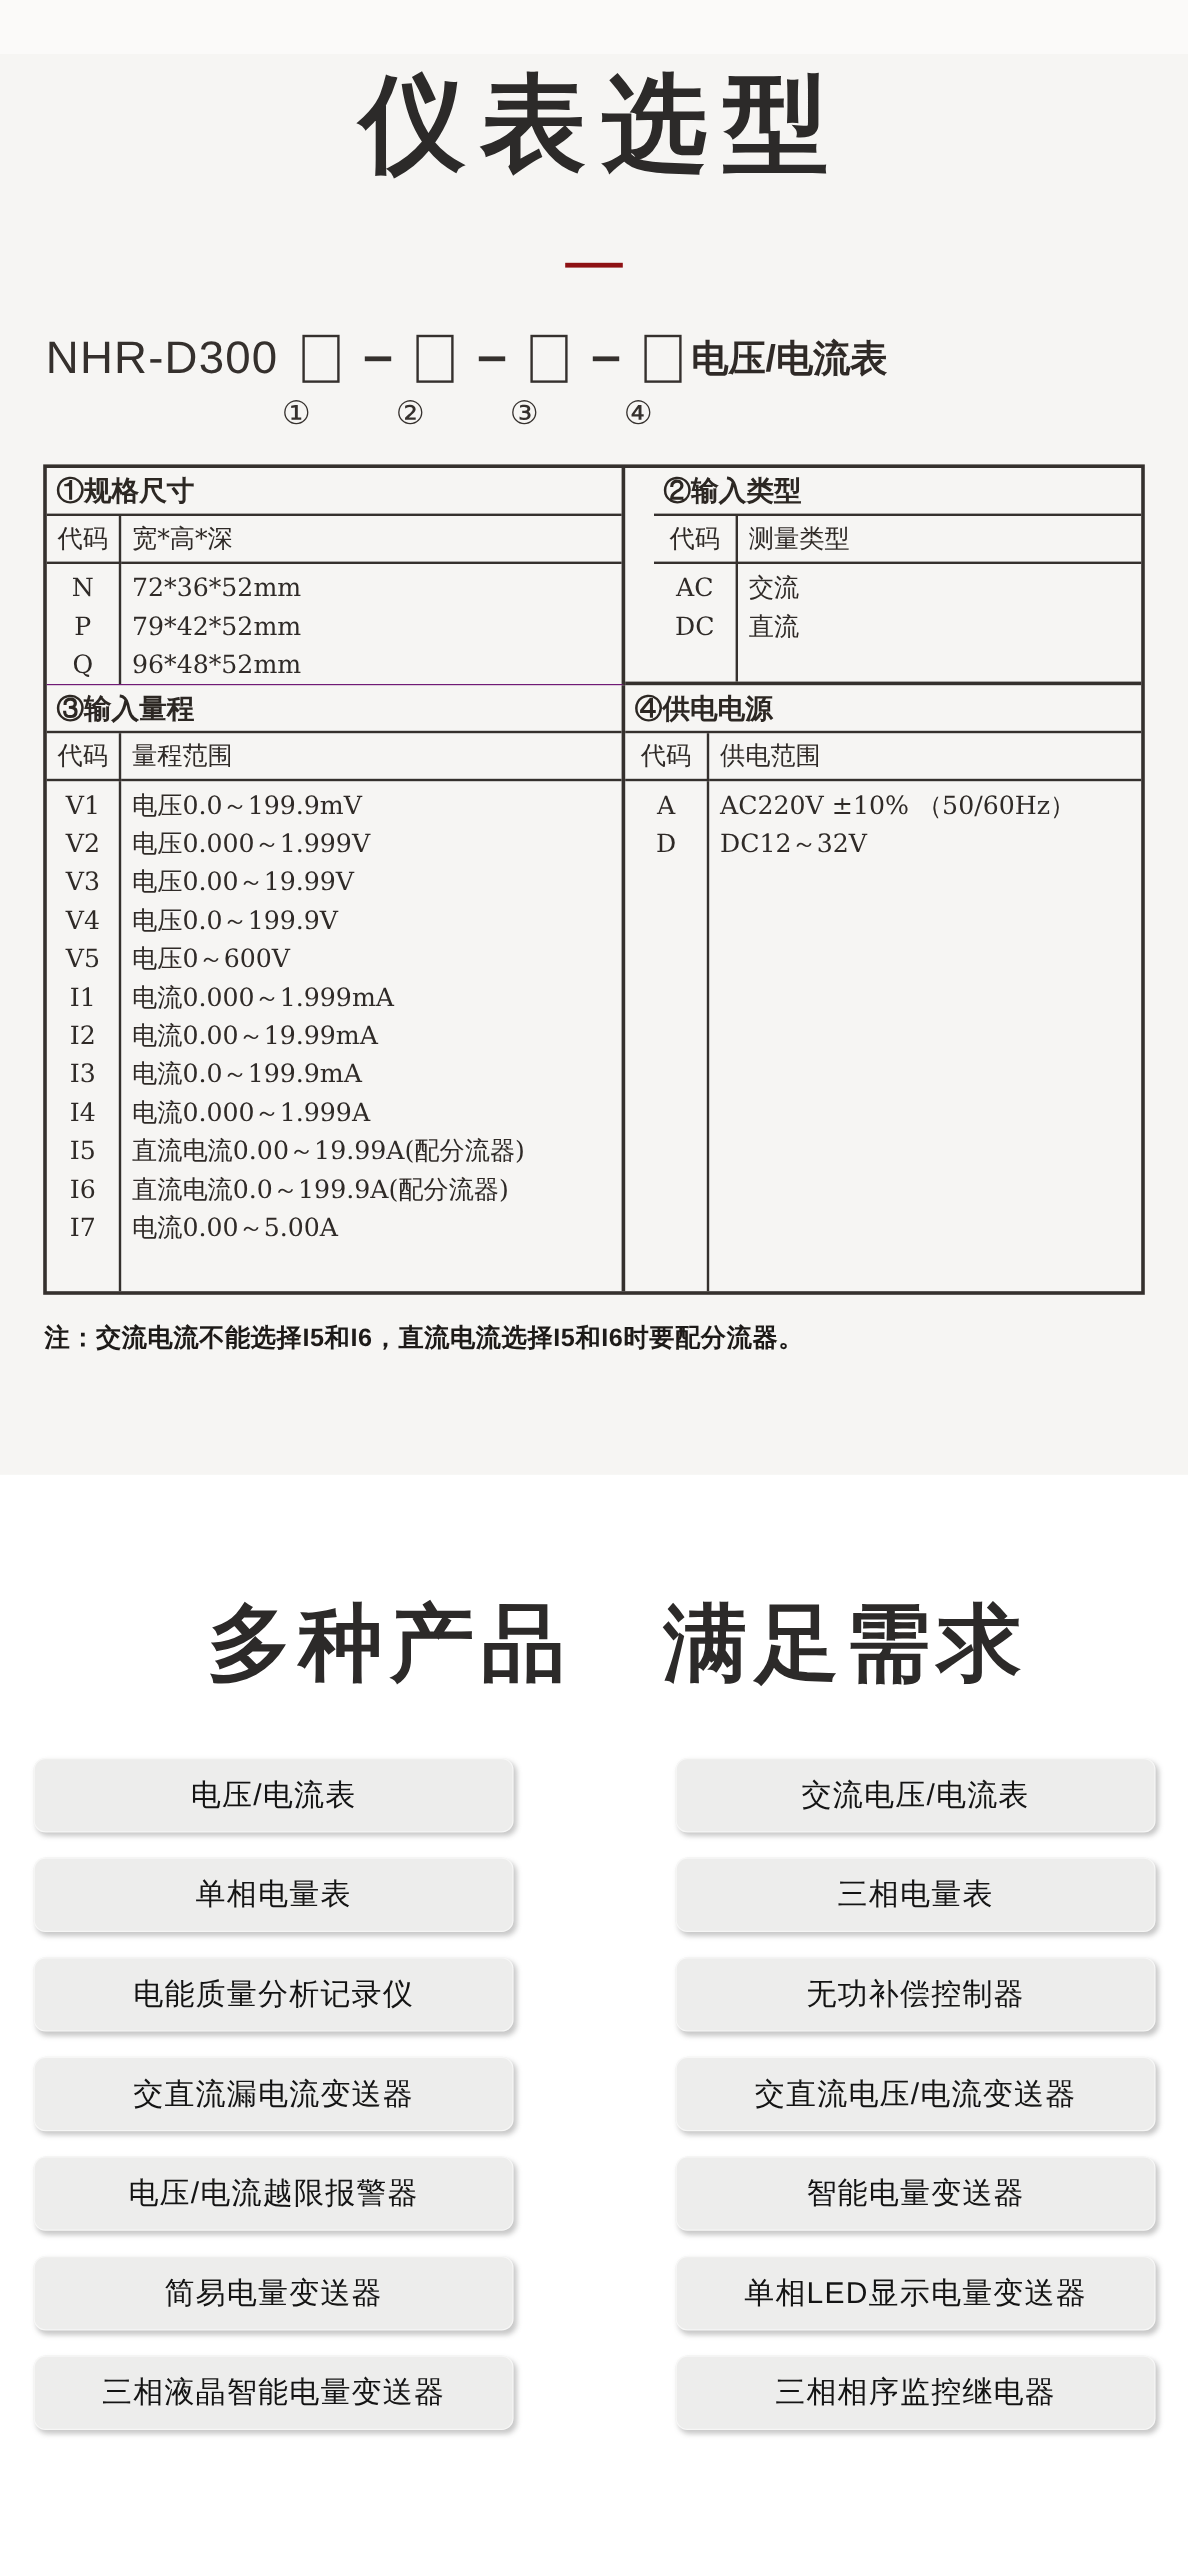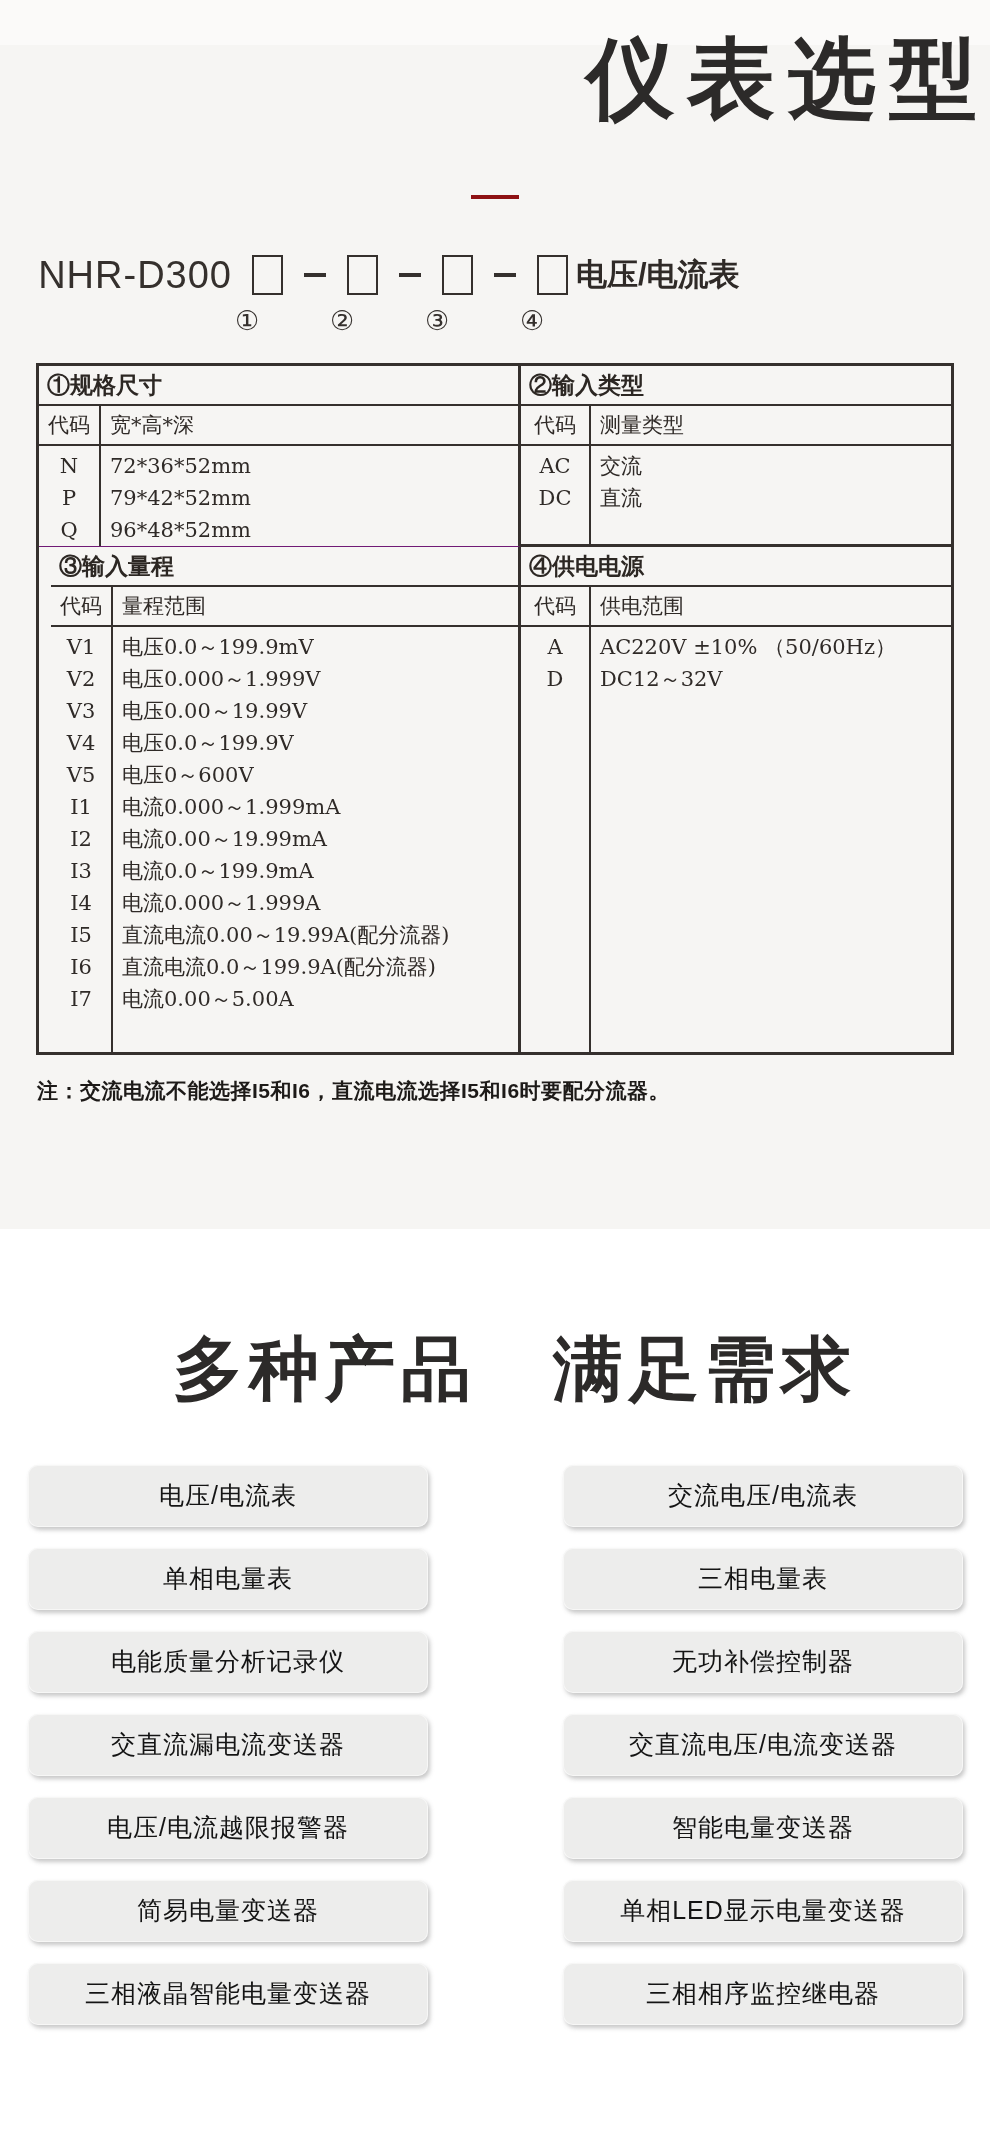--- a/index.html
+++ b/index.html
@@ -11,22 +11,22 @@
     font-family:"Liberation Sans", sans-serif;
     overflow:hidden;
   }
 
   
   .top-section { height:1229px; background:#f6f5f3; position:relative; }
   .top-strip { position:absolute; top:0; left:0; right:0; height:45px; background:#fbfaf9; }
 
   .title {
     position:relative;
-    padding-top:32px;
-    text-align:right;
+    padding-top:56px;
+    text-align:center;
     font-size:88px;
     line-height:1.06;
     font-weight:900;
     letter-spacing:13px;
     padding-left:13px;
     color:#2c2a29;
   }
   .red-divider { width:48px; height:4px; background:#8e1113; margin:70px auto 0; }
 
   
@@ -52,22 +52,22 @@
     border:3px solid #35302d;
     display:grid;
     grid-template-columns:482px 1fr;
     grid-template-rows:181px 1fr;
     font-family:"DejaVu Serif","Liberation Serif",serif;
     font-size:21px;
   }
   .sec { display:grid; grid-template-columns:62px 1fr; grid-template-rows:40px 40px 1fr; min-height:0; }
   .sec.rightcol { grid-template-columns:70px 1fr; }
   .sec.s1 { border-right:3px solid #35302d; border-bottom:1px solid #701a75; }
-  .sec.s2 { border-bottom:3px solid #35302d; }
-  .sec.s3 { border-right:3px solid #35302d;padding-left:12px; }
+  .sec.s2 { border-bottom:3px solid #35302d;padding-left:24px; }
+  .sec.s3 { border-right:3px solid #35302d; }
   .sec-title {
     grid-column:1 / 3;
     display:flex; align-items:center;
     padding-left:8px;
     font-family:"Liberation Sans", sans-serif;
     font-weight:800; font-size:23px; color:#2c2723;
     border-bottom:2px solid #35302d;
   }
   .code-head {
     display:flex; align-items:center; justify-content:center;

